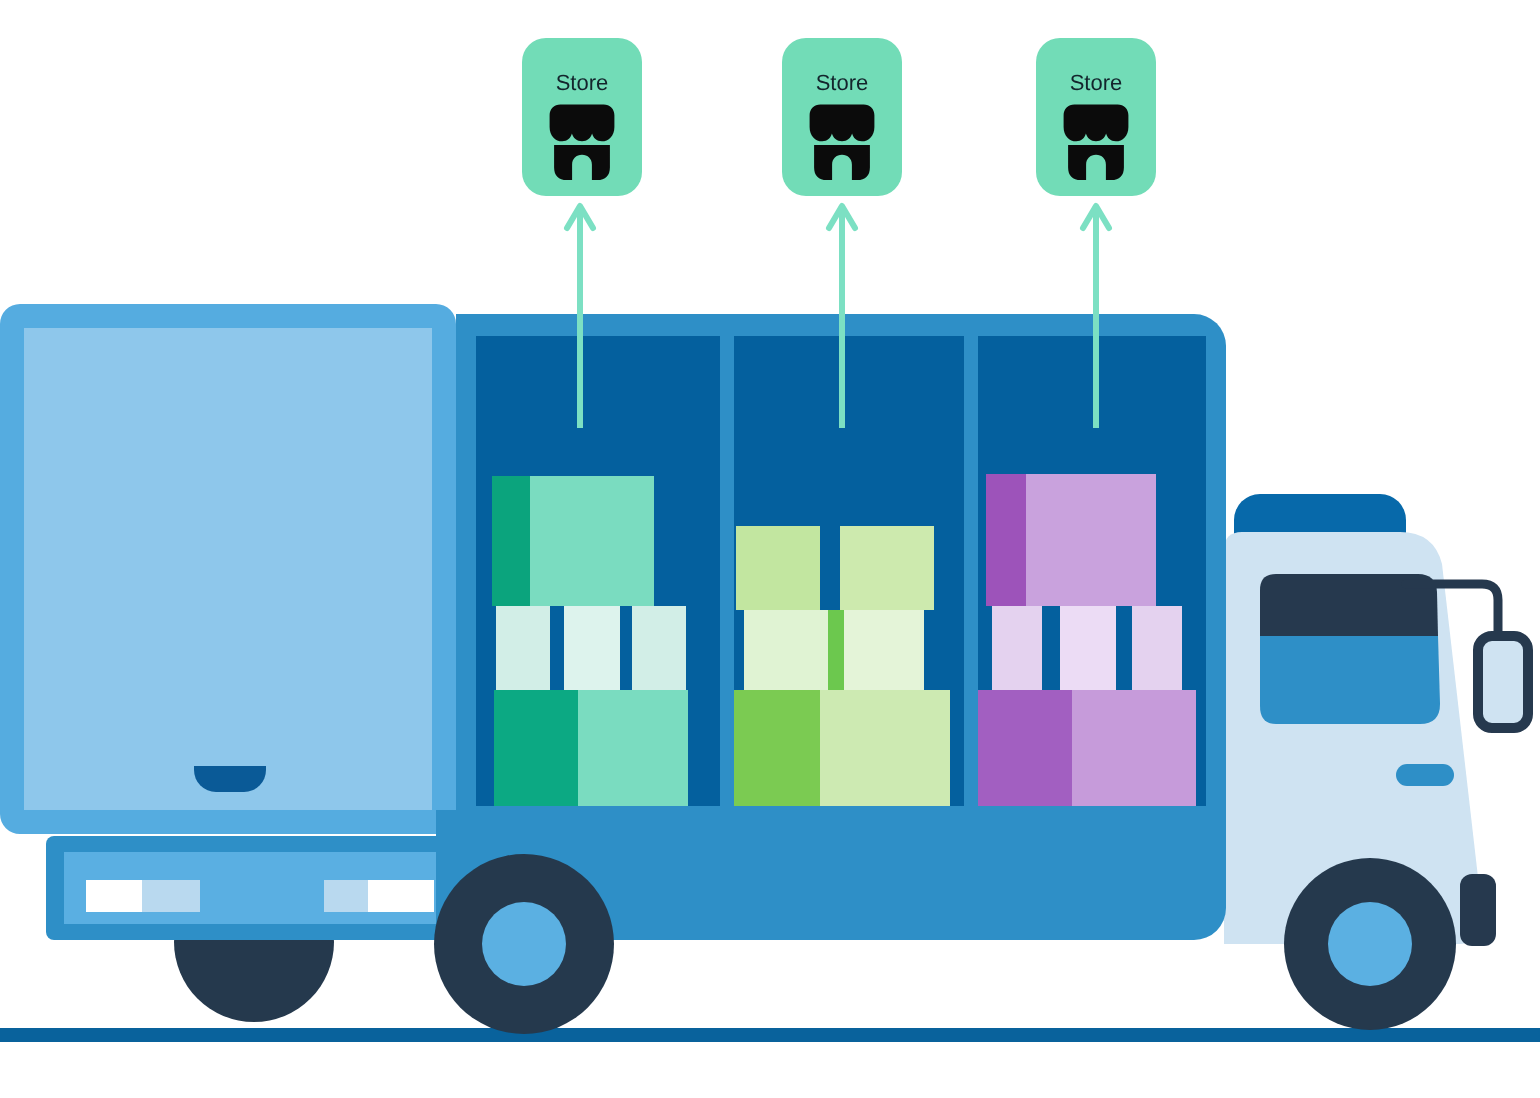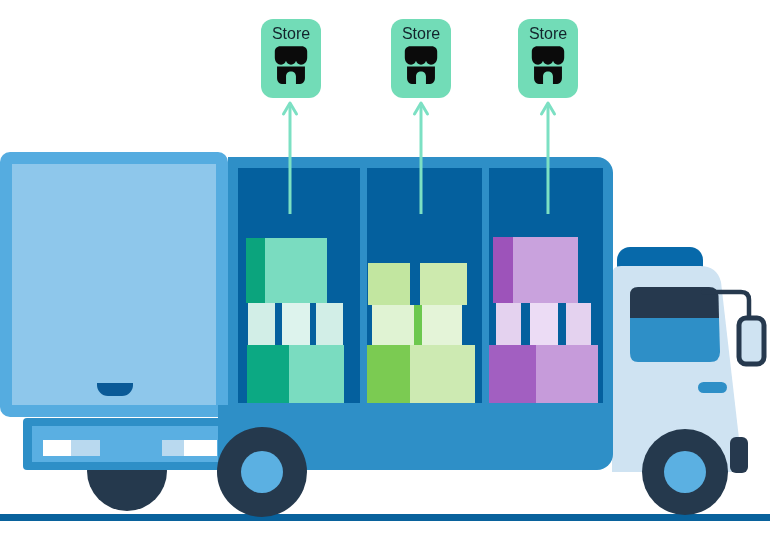--- a/index.html
+++ b/index.html
@@ -78,21 +78,21 @@
   .w-front .hub{left:22px;top:22px;width:42px;height:42px;}
 
   
   .arrow{position:absolute;z-index:6;}
   .a1{left:281px;top:98px;} .a2{left:412px;top:98px;} .a3{left:539px;top:98px;}
 
   
   .badge{position:absolute;top:19px;width:60px;height:79px;background:#72dcb7;border-radius:12px;
          z-index:6;display:flex;flex-direction:column;align-items:center;}
   .bg1{left:261px;} .bg2{left:391px;} .bg3{left:518px;}
-  .badge .lbl{margin-top:7px;font-size:16px;line-height:1;color:#13242c;text-align:center;}
+  .badge .lbl{margin-top:18px;font-size:11px;line-height:1;color:#13242c;text-align:center;}
   .badge svg{margin-top:3px;}
 </style>
 </head>
 <body>
 
 <div class="stage">
 
   <div class="ground"></div>
 
   <div class="rear-box">

